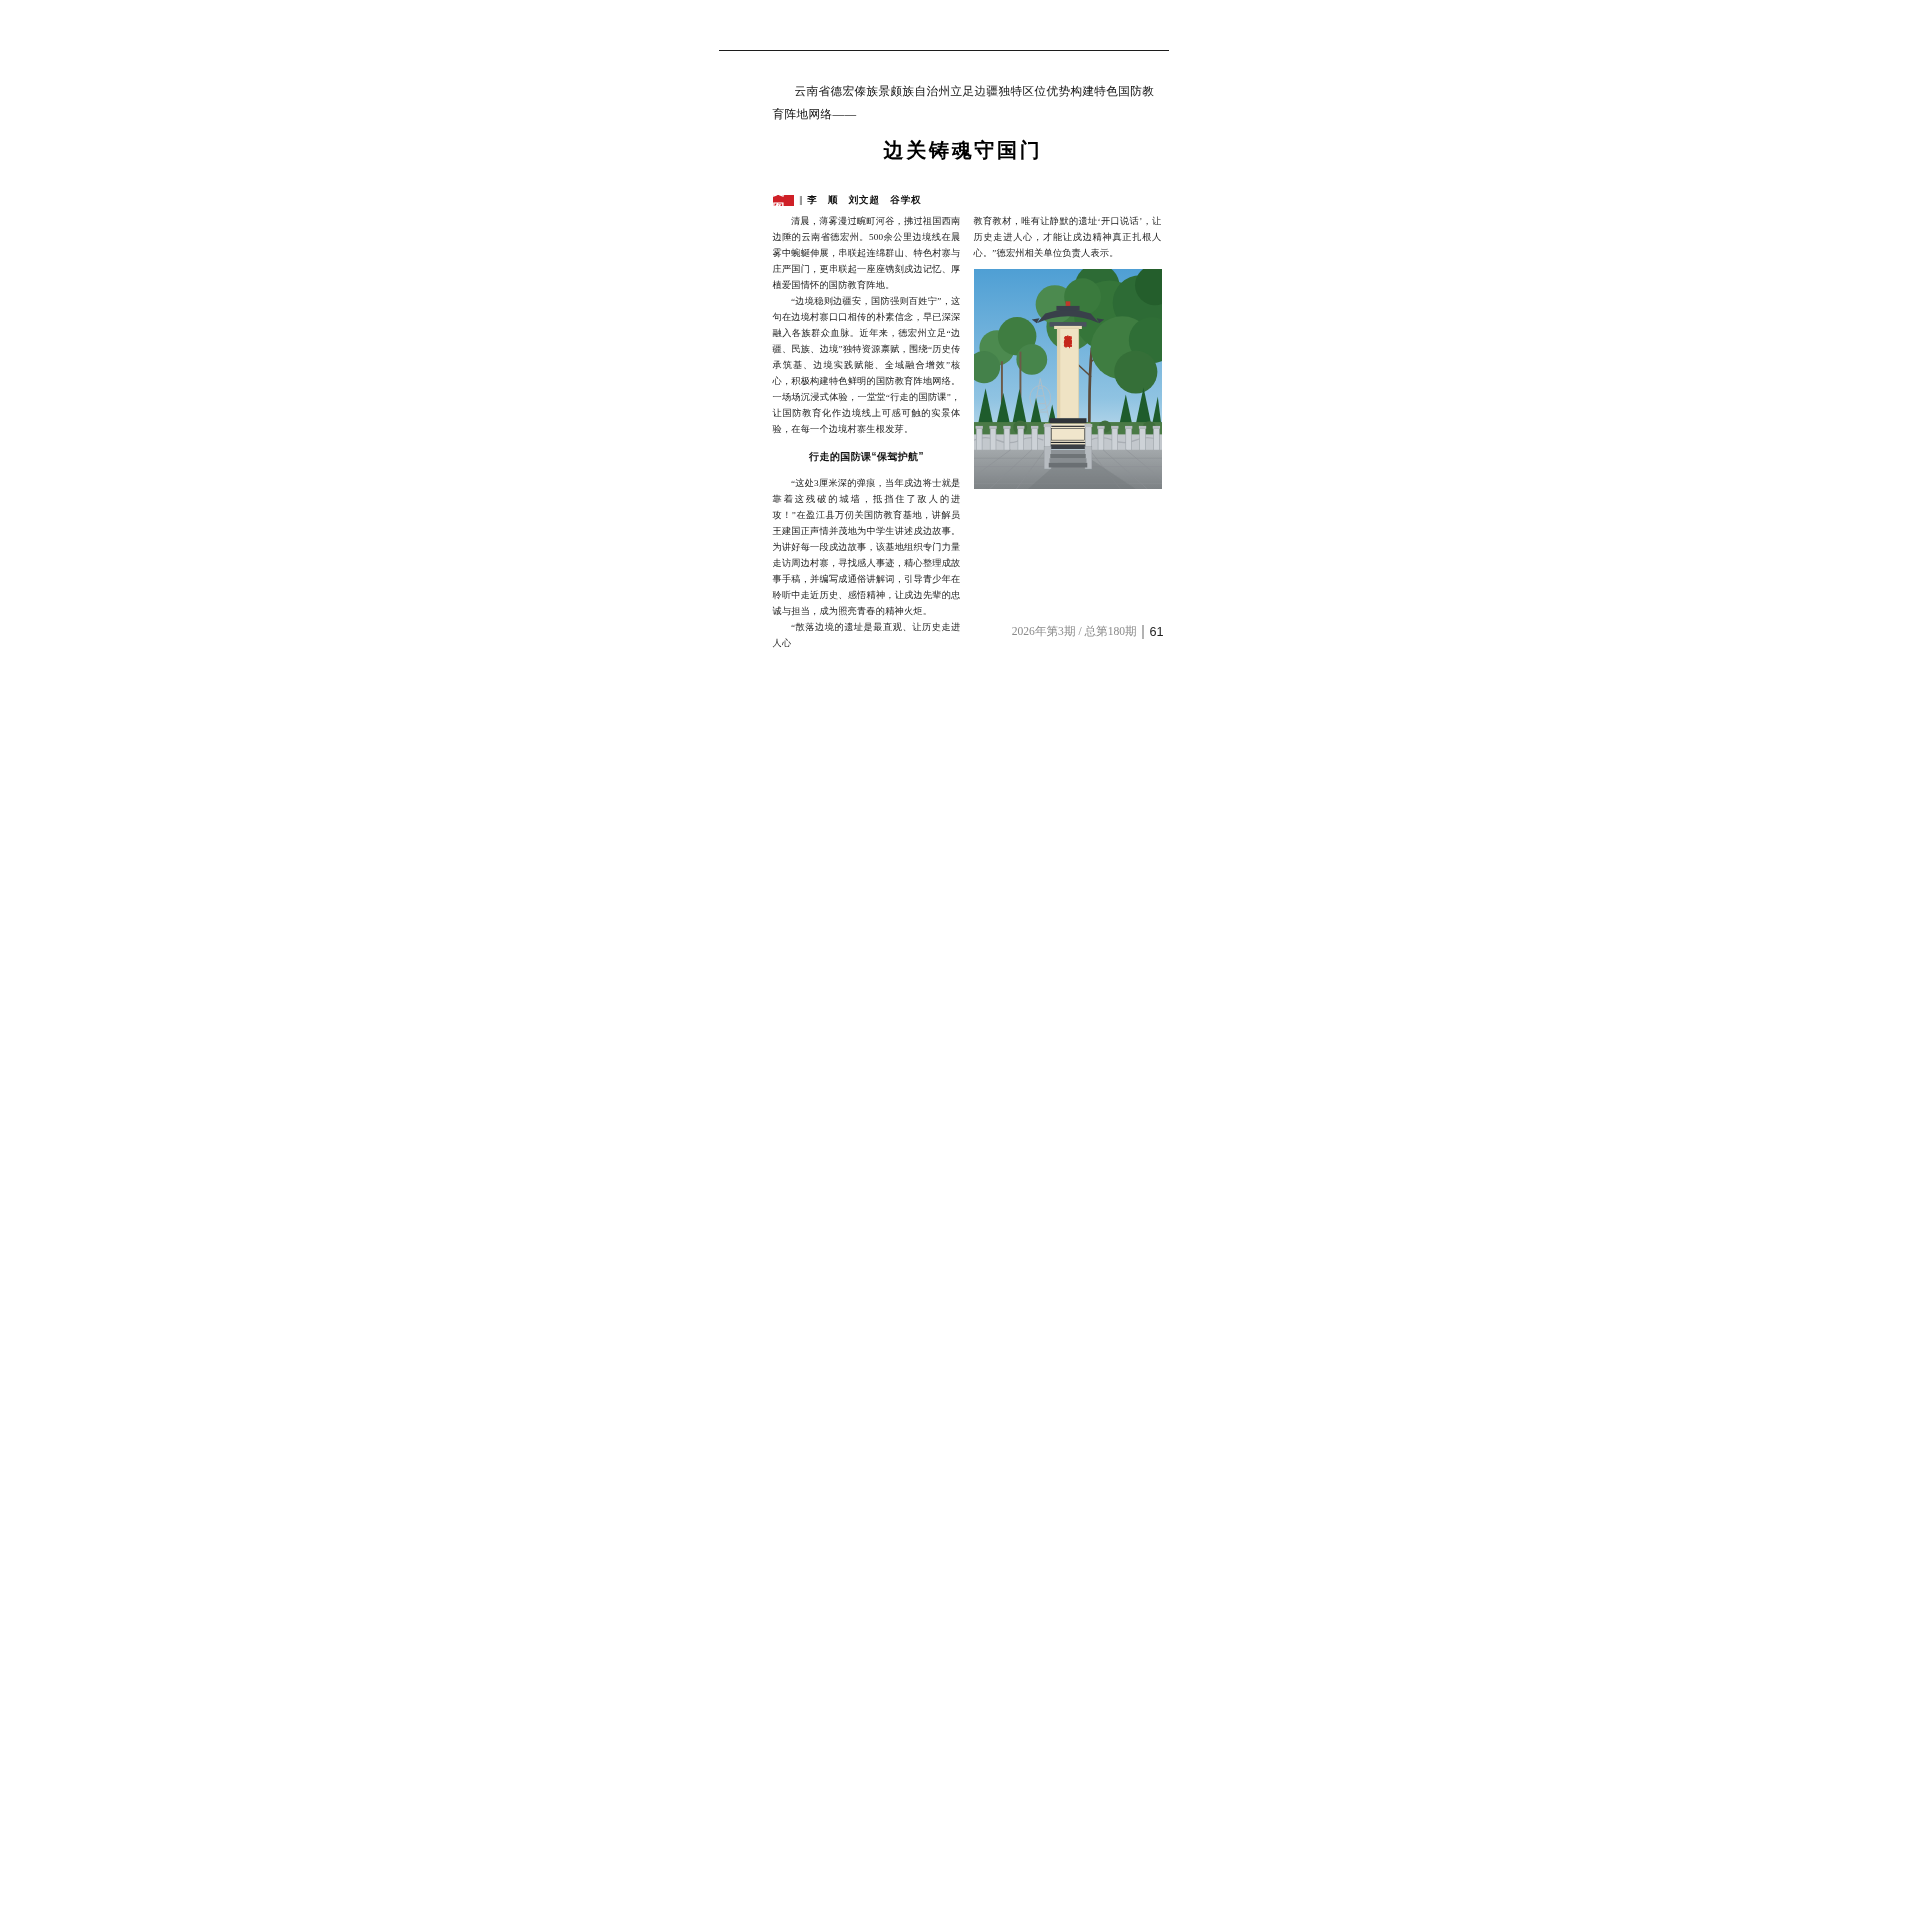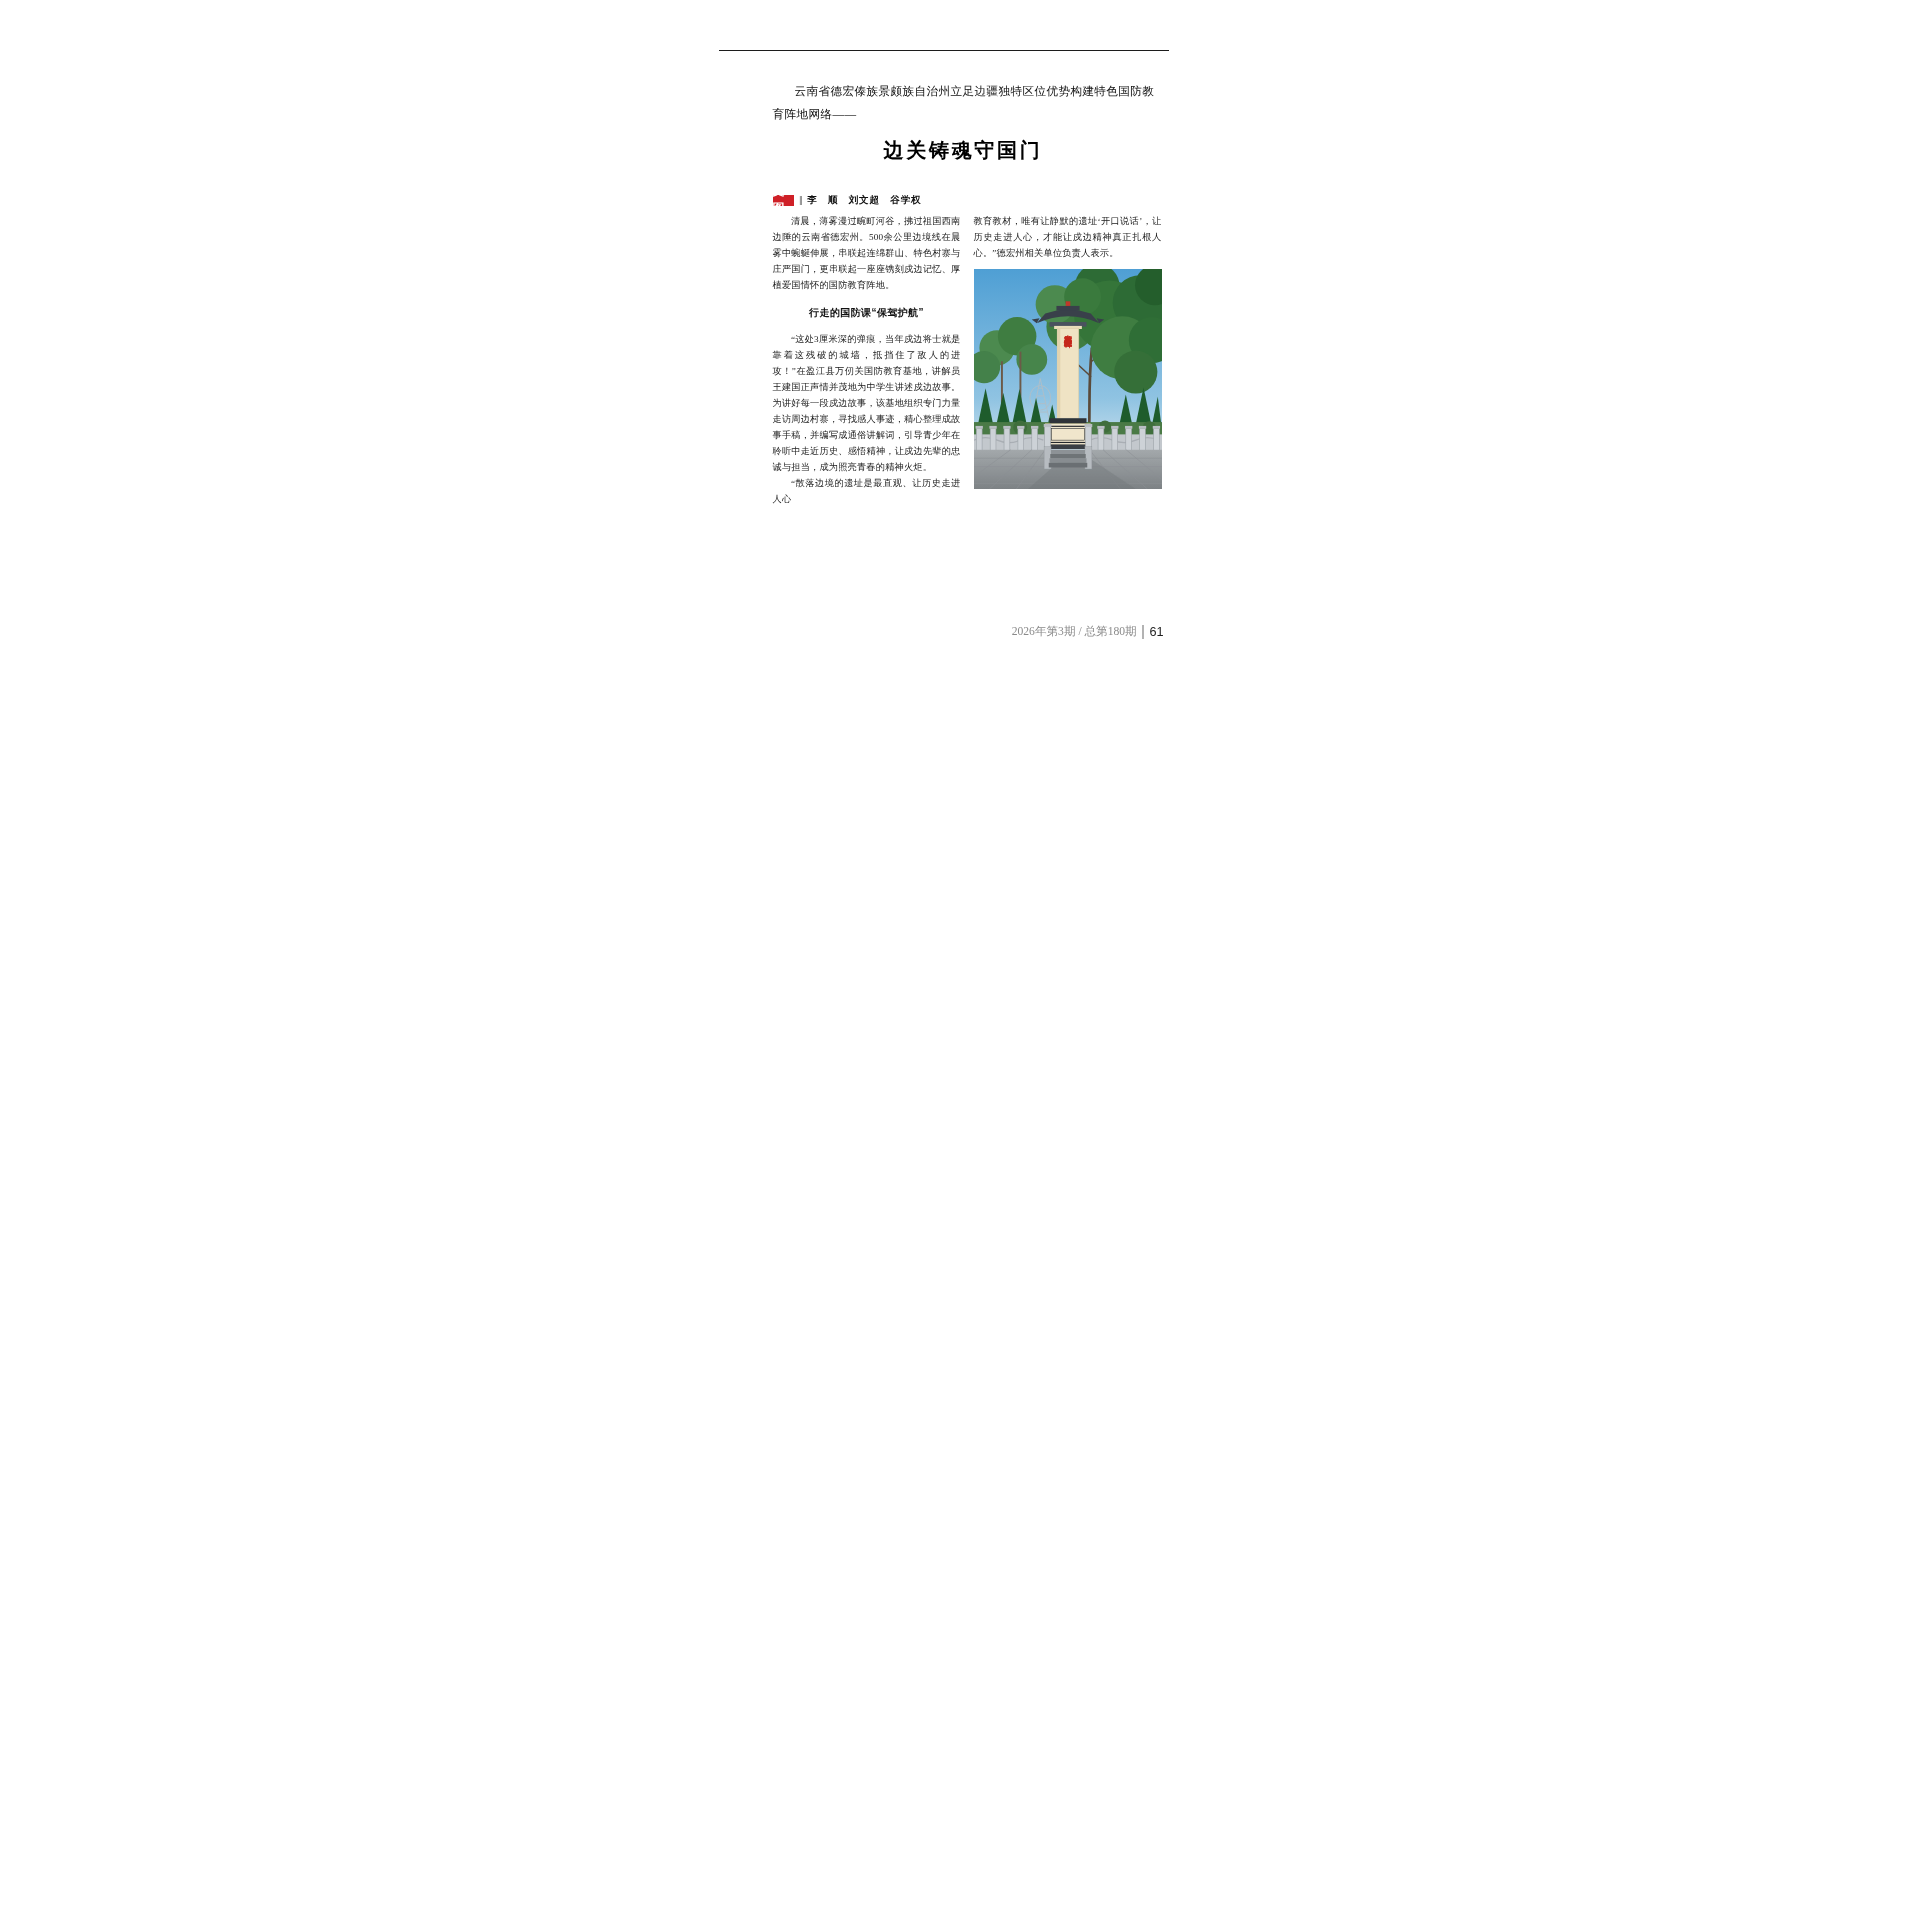--- a/index.html
+++ b/index.html
@@ -103,20 +103,21 @@
   <h1 class="title">边关铸魂守国门</h1>
 
   <div class="byline">
     <span class="badge">文图</span>
     <span class="sep">‖</span>
     <span class="authors">李　顺　刘文超　谷学权</span>
   </div>
 
   <div class="col col-left">
     <p class="para indent">清晨，薄雾漫过畹町河谷，拂过祖国西南边陲的云南省德宏州。500余公里边境线在晨雾中蜿蜒伸展，串联起连绵群山、特色村寨与庄严国门，更串联起一座座镌刻戍边记忆、厚植爱国情怀的国防教育阵地。</p>
+    <p class="para indent">“边境稳则边疆安，国防强则百姓宁”，这句在边境村寨口口相传的朴素信念，早已深深融入各族群众血脉。近年来，德宏州立足“边疆、民族、边境”独特资源禀赋，围绕“历史传承筑基、边境实践赋能、全域融合增效”核心，积极构建特色鲜明的国防教育阵地网络。一场场沉浸式体验，一堂堂“行走的国防课”，让国防教育化作边境线上可感可触的实景体验，在每一个边境村寨生根发芽。</p>
     <h2 class="section-heading">行走的国防课“保驾护航”</h2>
     <p class="para indent">“这处3厘米深的弹痕，当年戍边将士就是靠着这残破的城墙，抵挡住了敌人的进攻！”在盈江县万仞关国防教育基地，讲解员王建国正声情并茂地为中学生讲述戍边故事。为讲好每一段戍边故事，该基地组织专门力量走访周边村寨，寻找感人事迹，精心整理成故事手稿，并编写成通俗讲解词，引导青少年在聆听中走近历史、感悟精神，让戍边先辈的忠诚与担当，成为照亮青春的精神火炬。</p>
     <p class="para indent">“散落边境的遗址是最直观、让历史走进人心</p>
   </div>
 
   <div class="col col-right">
     <p class="para">教育教材，唯有让静默的遗址‘开口说话’，让历史走进人心，才能让戍边精神真正扎根人心。”德宏州相关单位负责人表示。</p>
 
     <figure class="photo">
       <svg viewBox="0 0 488 572" preserveAspectRatio="none">

